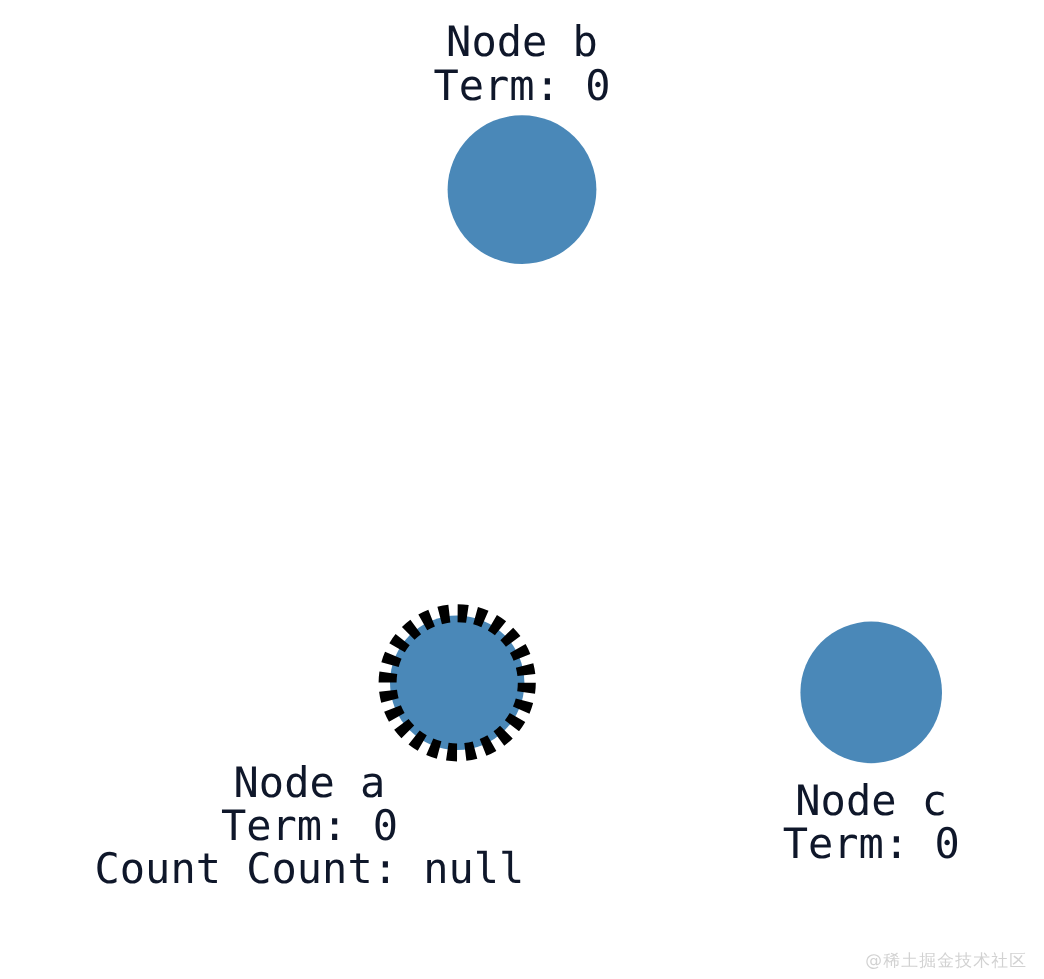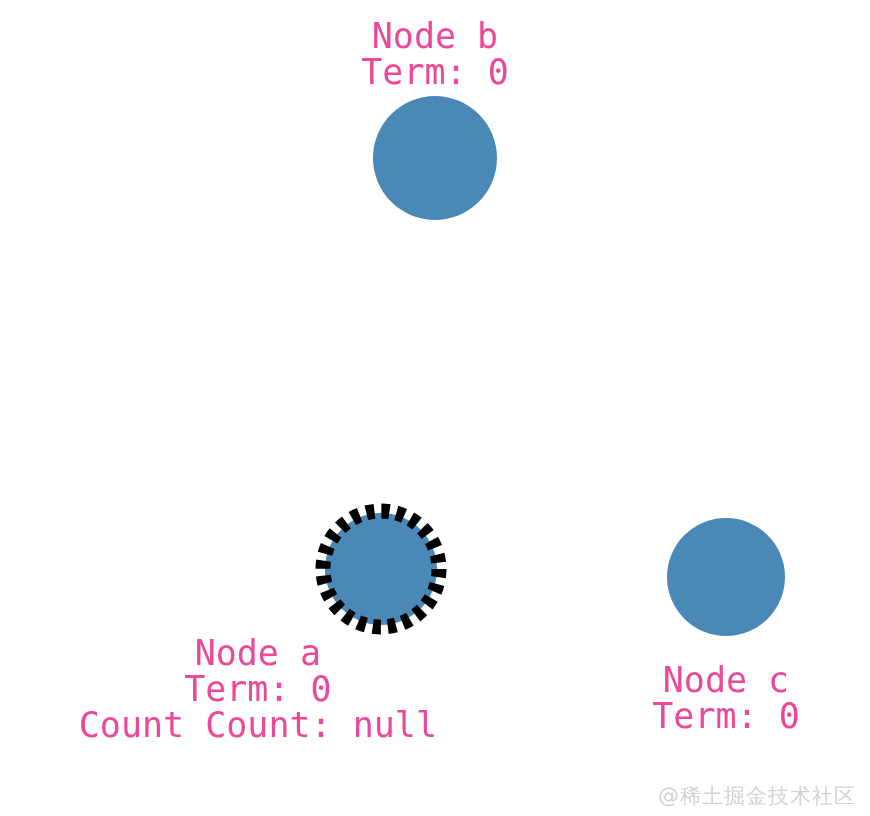--- a/index.html
+++ b/index.html
@@ -39,21 +39,21 @@
     position: absolute;
     left: 50%;
     top: 50%;
     transform: translate(-50%, -50%);
     pointer-events: none;
   }
 
   
   .labels {
     text-align: center;
-    color: #ec4899;
+    color: #0f172a;
     font-size: 35px;
     line-height: 36px;
     letter-spacing: 0px;
     white-space: nowrap;
   }
   .labels .line {
     display: block;
   }
 
   
@@ -70,29 +70,29 @@
     width: 400px;
     align-items: flex-end;
   }
   #node-a .labels { margin-top: 10px; }
 
   #node-c {
     left: 576px;
     top: 518px;
     width: 300px;
   }
-  #node-c .labels { margin-top: 26px; }
+  #node-c .labels { margin-top: 14px; }
 
   
   #watermark {
     position: absolute;
     right: 14px;
     bottom: 6px;
     font-family: "DejaVu Sans", "Liberation Sans", sans-serif;
-    font-size: 21px;
+    font-size: 14px;
     color: #d2d2d2;
     white-space: nowrap;
     letter-spacing: 1px;
   }
 </style>
 </head>
 <body>
 
 <div id="canvas" style="background: rgb(255, 255, 255);">
 

